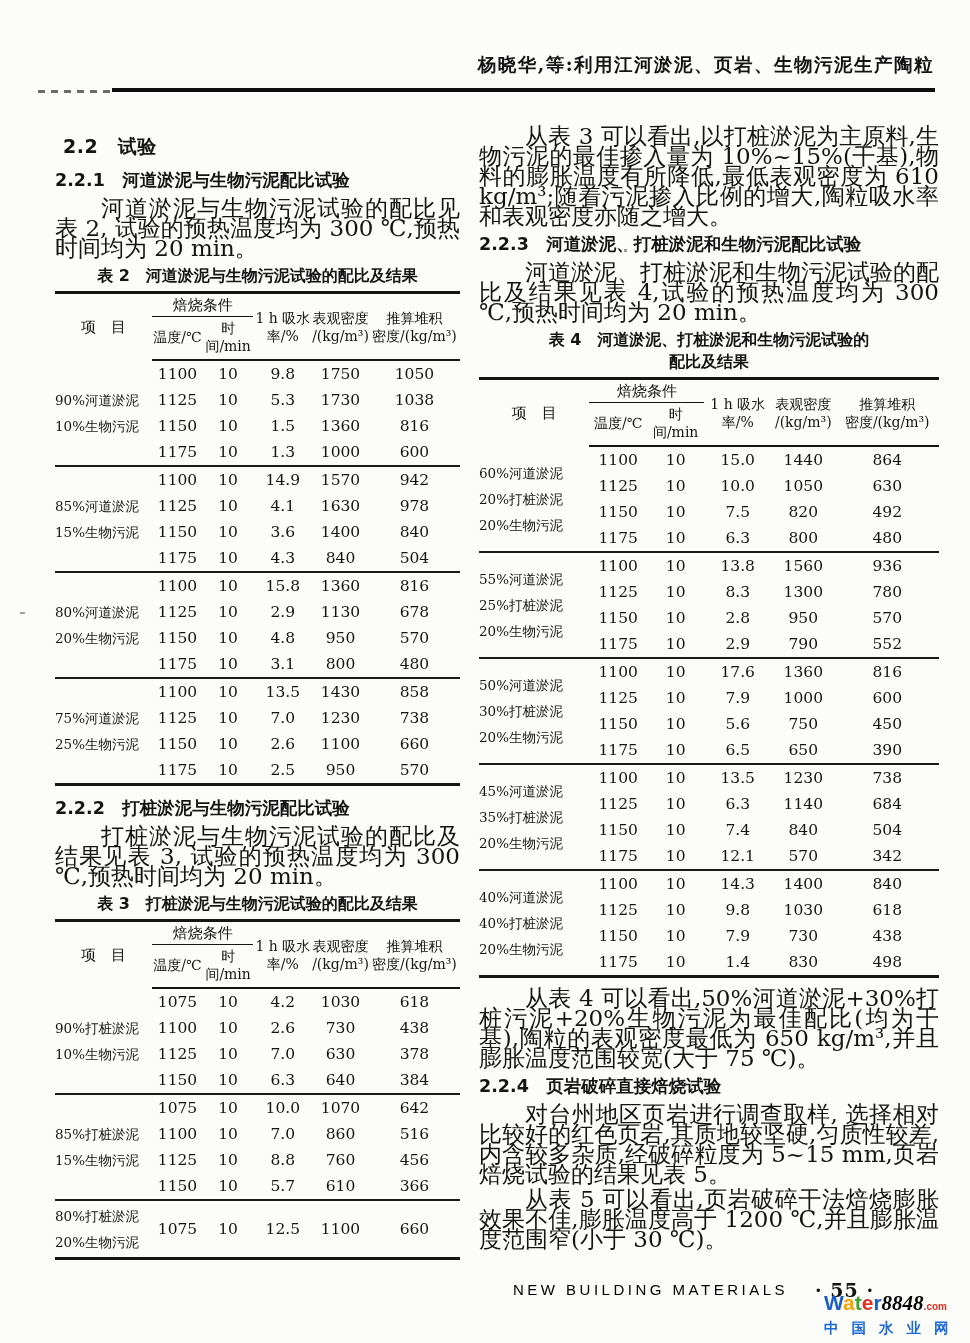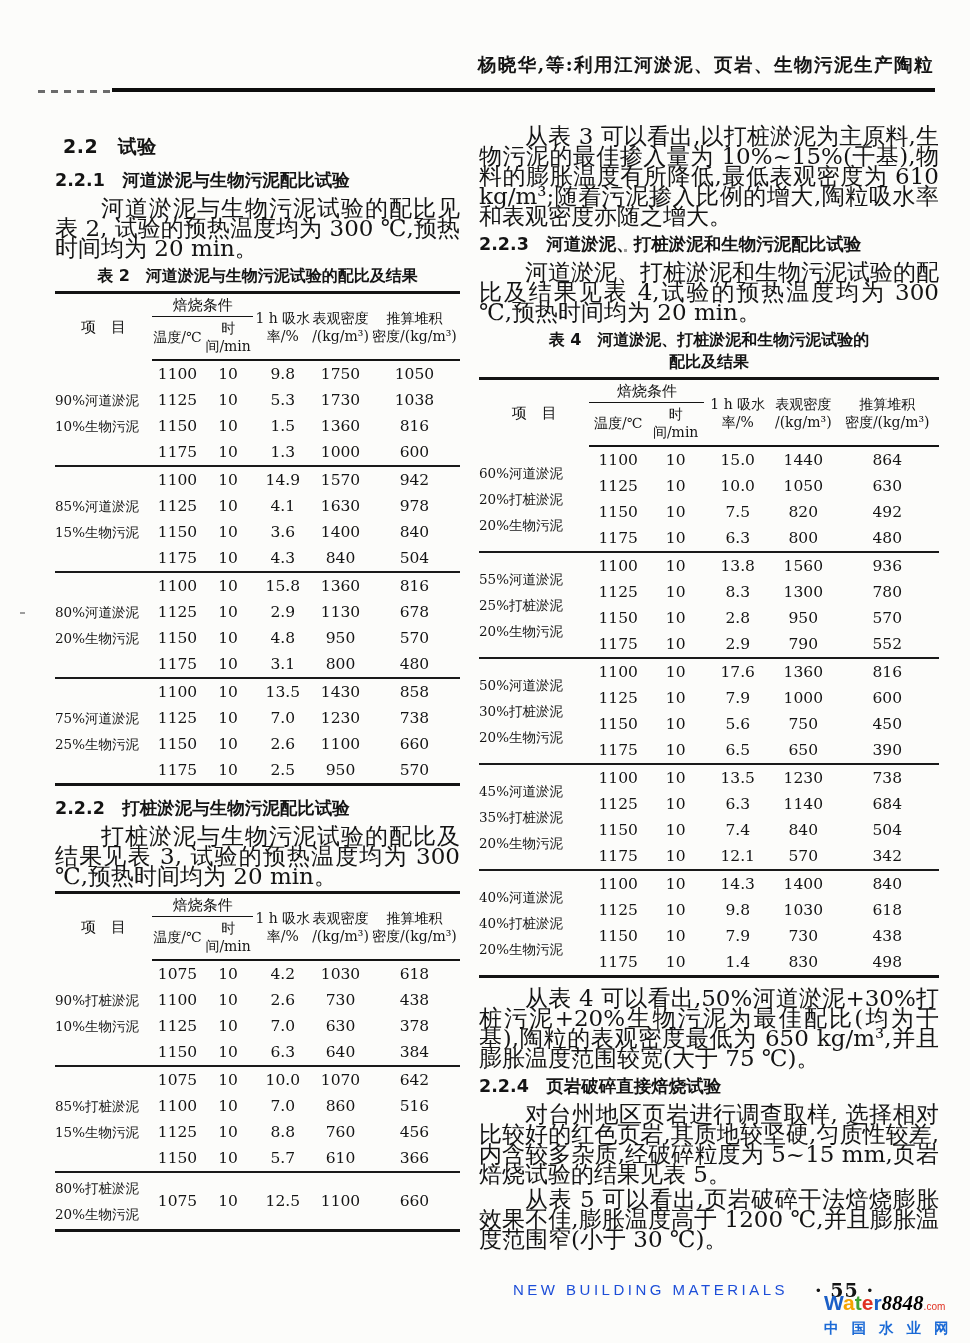--- a/index.html
+++ b/index.html
@@ -38,26 +38,26 @@
   table.sci th.firing{border-bottom:1.5px solid #141414;font-size:15px;}
   table.sci tr.h2 th{border-bottom:2.5px solid #141414;padding-bottom:4px;}
   table.sci th.twoline{border-bottom:2.5px solid #141414;margin-left:34px;}
   table.sci td{font-size:15.5px;height:22px;}
   table.sci td.glabel{font-size:13.5px;line-height:26px;text-align:left;
                       border-bottom:2px solid #1a1a1a;}
   table.sci tr.gend td{border-bottom:2px solid #1a1a1a;}
   
   .footer{position:absolute;top:1277px;left:0;width:970px;height:60px;z-index:1;}
   .journal{position:absolute;right:182px;top:4px;font-family:"Liberation Sans","DejaVu Sans",sans-serif;
-           font-size:15px;letter-spacing:3.5px;color:#1d4ed8;font-weight:500;}
+           font-size:15px;letter-spacing:3.5px;color:#000000;font-weight:500;}
   .pageno{position:absolute;right:96px;top:2px;font-size:19px;font-weight:bold;letter-spacing:1px;}
   .logo{position:absolute;right:6px;top:16px;width:140px;text-align:left;line-height:20px;}
   .logo-top{font-family:"Liberation Sans","DejaVu Sans",sans-serif;font-weight:bold;font-size:21px;white-space:nowrap;}
   .logo-digits{font-style:italic;font-family:"Liberation Serif","DejaVu Serif",serif;font-size:21px;}
-  .logo-tld{font-size:10px;font-weight:normal;}
+  .logo-tld{font-size:10px;font-weight:bold;}
   .logo-sub{font-family:"Liberation Sans","DejaVu Sans",sans-serif;font-weight:bold;font-size:14.5px;
             letter-spacing:4.5px;margin-top:1px;white-space:nowrap;}
 </style>
 </head>
 <body>
 
 <div class="page">
 
 
   <div class="running-title">杨晓华,等:利用江河淤泥、页岩、生物污泥生产陶粒</div>
@@ -214,20 +214,21 @@
                 <td>950</td>
                 <td>570</td>
               </tr>
             </tbody>
           </table>
         </div>
 
       <h4 class="sec">2.2.2　打桩淤泥与生物污泥配比试验</h4>
       <p class="body indent">打桩淤泥与生物污泥试验的配比及结果见表 3, 试验的预热温度均为 300 ℃,预热时间均为 20 min。</p>
 
+      <div class="table-title">表 3　打桩淤泥与生物污泥试验的配比及结果</div>
       <div class="tablewrap">
           <table class="sci">
             <colgroup>
               <col style="width: 24%;">
               <col style="width: 12.5%;">
               <col style="width: 12.5%;">
               <col style="width: 14.5%;">
               <col style="width: 14%;">
               <col style="width: 22.5%;">
             </colgroup>

